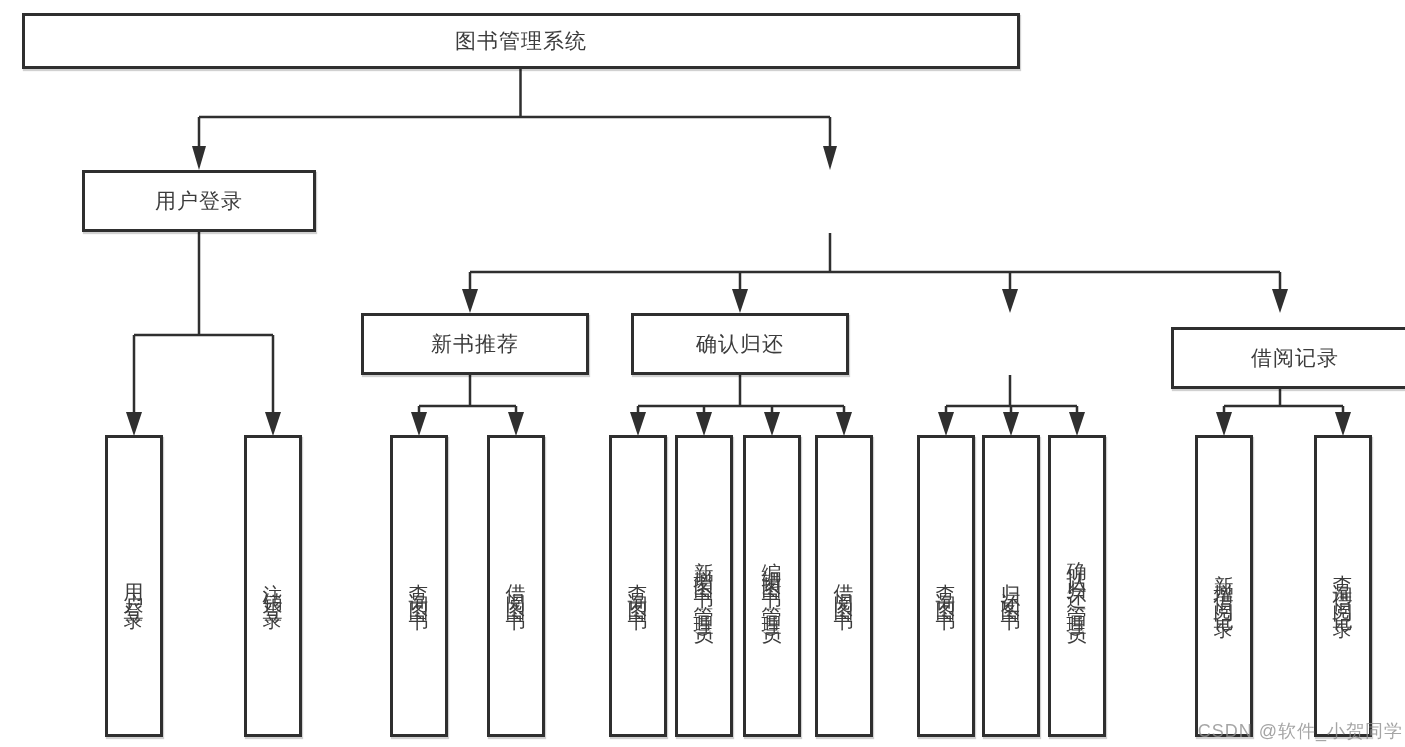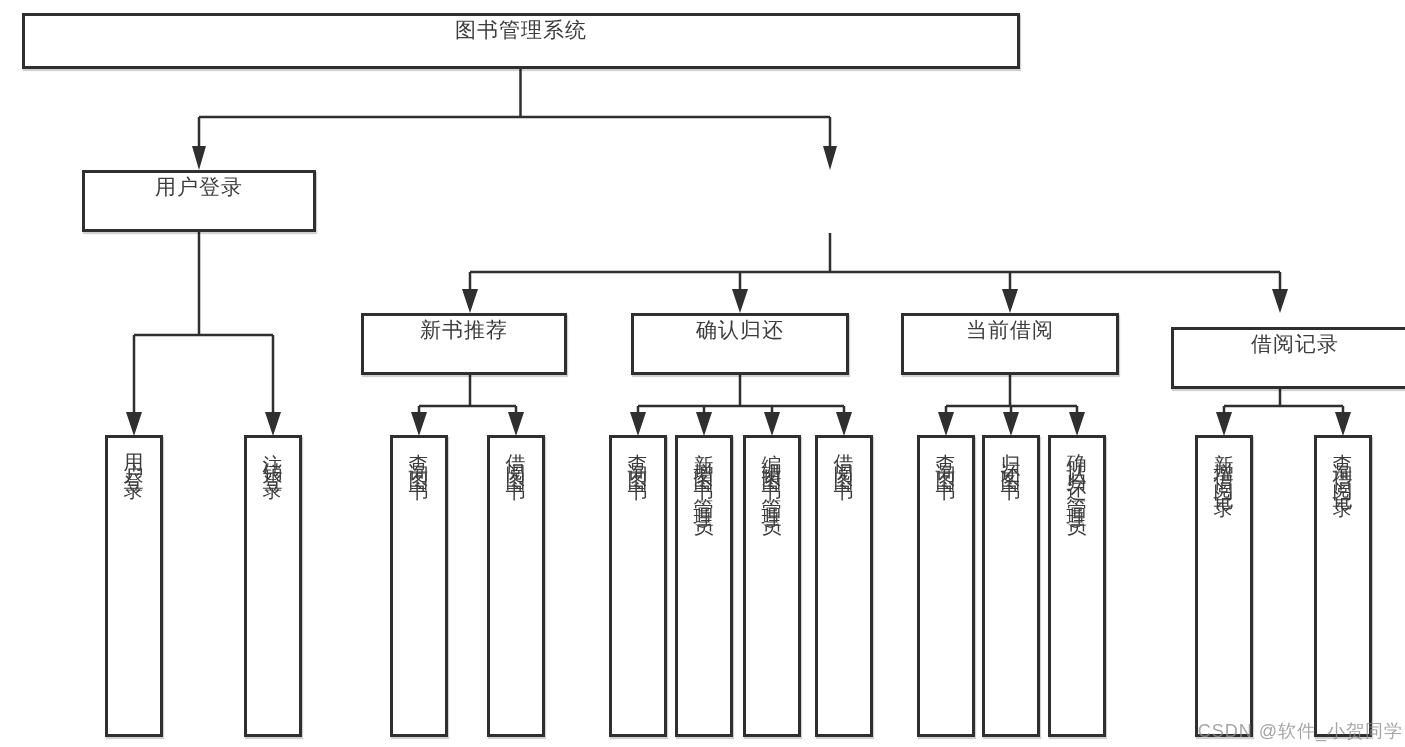--- a/index.html
+++ b/index.html
@@ -9,21 +9,21 @@
     background:#ffffff;
     font-family:"Liberation Sans","DejaVu Sans",sans-serif;
     overflow:hidden;
   }
   #connectors{position:absolute;left:0;top:0;width:1405px;height:747px;}
   .box{
     position:absolute;
     border:3px solid #2f2f2f;
     background:#ffffff;
     box-sizing:border-box;
-    display:flex;justify-content:center;
+    display:flex;align-items:center;justify-content:center;
     color:#3c3c3c;
     box-shadow:1px 2px 1px rgba(0,0,0,0.18);
   }
   .hlabel{
     font-size:21px;
     letter-spacing:1px;
     white-space:nowrap;
     color:#3c3c3c;
   }
   .leaf{width:58px;height:302px;top:435px;}
@@ -91,28 +91,25 @@
   </svg>
 
   <div class="box" style="left:22px;top:13px;width:998px;height:56px">
     <span class="hlabel">图书管理系统</span>
   </div>
 
   <div class="box" style="left:82px;top:170px;width:234px;height:62px">
     <span class="hlabel">用户登录</span>
   </div>
 
-  <div class="box" style="left:361px;top:313px;width:206px;height:62px">
+  <div class="box" style="left:361px;top:313px;width:228px;height:62px">
     <span class="hlabel">新书推荐</span>
   </div>
   <div class="box" style="left:631px;top:313px;width:218px;height:62px">
     <span class="hlabel">确认归还</span>
-  </div>
-  <div class="box" style="left:901px;top:313px;width:218px;height:62px">
-    <span class="hlabel">当前借阅</span>
   </div>
   <div class="box" style="left:1171px;top:327px;width:248px;height:62px">
     <span class="hlabel">借阅记录</span>
   </div>
 
   <div class="box leaf" style="left:105px">
     <span class="vlabel">用户登录</span>
   </div>
   <div class="box leaf" style="left:244px">
     <span class="vlabel">注销登录</span>

